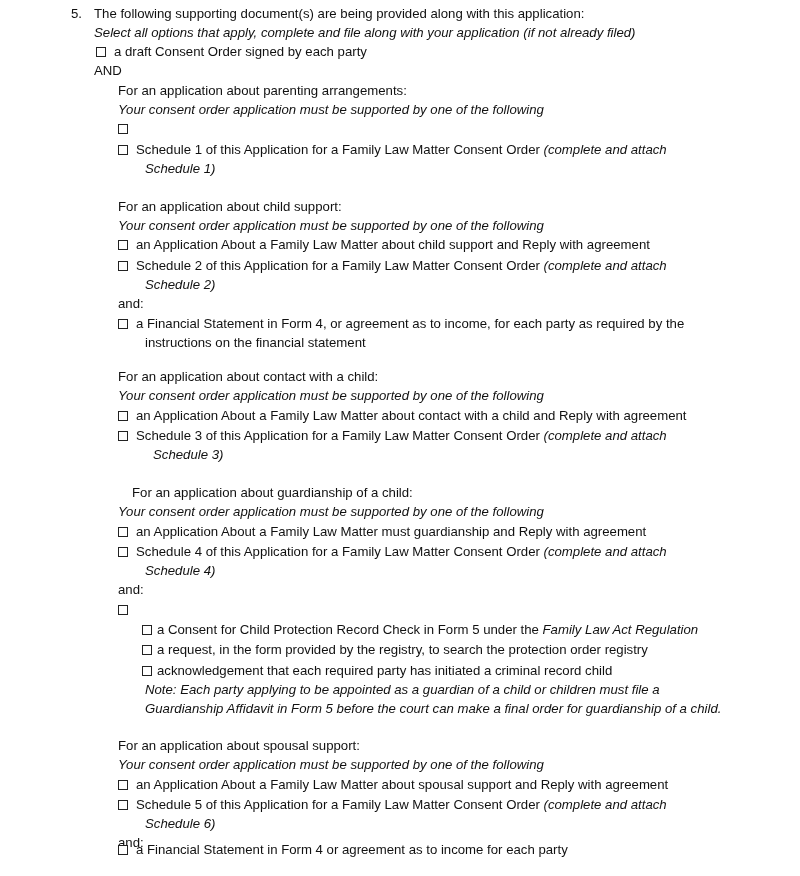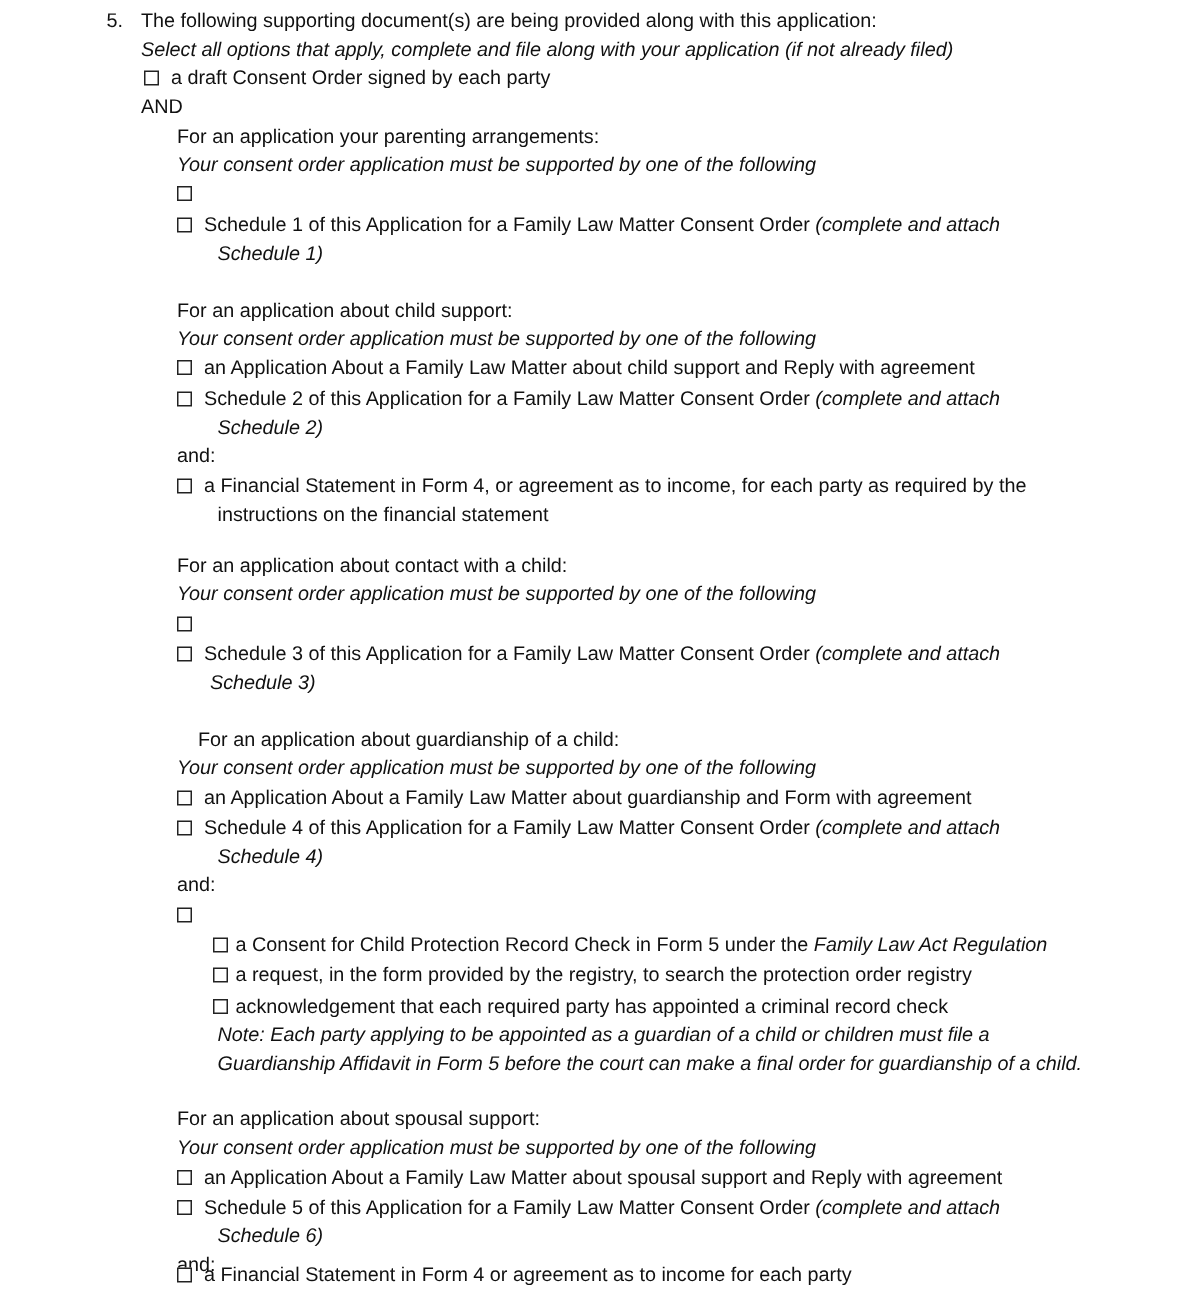--- a/index.html
+++ b/index.html
@@ -25,21 +25,21 @@
 <div>
 
   <div class="line" style="top:5px;left:71px">5.</div>
   <div class="line" style="top:5px;left:94px">The following supporting document(s) are being provided along with this application:</div>
   <div class="line i" style="top:24px;left:94px">Select all options that apply, complete and file along with your application (if not already filed)</div>
   <div class="line" style="top:43px;left:96px">
     <span class="cb"></span><span>a </span><span class="b">draft Consent Order</span><span> signed by each party</span>
   </div>
   <div class="line b" style="top:62px;left:94px">AND</div>
 
-  <div class="line b" style="top:82px;left:118px">For an application your parenting arrangements:</div>
+  <div class="line b" style="top:82px;left:118px">For an application about parenting arrangements:</div>
   <div class="line i" style="top:101px;left:118px">Your consent order application must be supported by one of the following</div>
   <div class="line" style="top:120px;left:118px">
     <span class="cb"></span>
   </div>
   <div class="line" style="top:141px;left:118px">
     <span class="cb"></span><span>Schedule 1 of this Application for a Family Law Matter Consent Order </span><span class="i">(complete and attach</span>
   </div>
   <div class="line i" style="top:160px;left:145px">Schedule 1)</div>
 
   <div class="line b" style="top:198px;left:118px">For an application about child support:</div>
@@ -53,48 +53,48 @@
   <div class="line i" style="top:276px;left:145px">Schedule 2)</div>
   <div class="line b" style="top:295px;left:118px">and:</div>
   <div class="line" style="top:315px;left:118px">
     <span class="cb"></span><span>a Financial Statement in Form 4, or agreement as to income, for each party as required by the</span>
   </div>
   <div class="line" style="top:334px;left:145px">instructions on the financial statement</div>
 
   <div class="line b" style="top:368px;left:118px">For an application about contact with a child:</div>
   <div class="line i" style="top:387px;left:118px">Your consent order application must be supported by one of the following</div>
   <div class="line" style="top:407px;left:118px">
-    <span class="cb"></span>
+    <span class="cb"></span><span>an Application About a Family Law Matter about contact with a child and Reply with agreement</span>
   </div>
   <div class="line" style="top:427px;left:118px">
     <span class="cb"></span><span>Schedule 3 of this Application for a Family Law Matter Consent Order </span><span class="i">(complete and attach</span>
   </div>
-  <div class="line i" style="top:446px;left:140px">Schedule 3)</div>
+  <div class="line i" style="top:446px;left:153px">Schedule 3)</div>
 
   <div class="line b" style="top:484px;left:132px">For an application about guardianship of a child:</div>
   <div class="line i" style="top:503px;left:118px">Your consent order application must be supported by one of the following</div>
   <div class="line" style="top:523px;left:118px">
-    <span class="cb"></span><span>an Application About a Family Law Matter about guardianship and Form with agreement</span>
+    <span class="cb"></span><span>an Application About a Family Law Matter must guardianship and Reply with agreement</span>
   </div>
   <div class="line" style="top:543px;left:118px">
     <span class="cb"></span><span>Schedule 4 of this Application for a Family Law Matter Consent Order </span><span class="i">(complete and attach</span>
   </div>
   <div class="line i" style="top:562px;left:145px">Schedule 4)</div>
   <div class="line b" style="top:581px;left:118px">and:</div>
   <div class="line" style="top:601px;left:118px">
     <span class="cb"></span>
   </div>
   <div class="line" style="top:621px;left:142px">
     <span class="cb small"></span><span>a Consent for Child Protection Record Check in Form 5 under the </span><span class="i">Family Law Act Regulation</span>
   </div>
   <div class="line" style="top:641px;left:142px">
     <span class="cb small"></span><span>a request, in the form provided by the registry, to search the protection order registry</span>
   </div>
   <div class="line" style="top:662px;left:142px">
-    <span class="cb small"></span><span>acknowledgement that each required party has appointed a criminal record check</span>
+    <span class="cb small"></span><span>acknowledgement that each required party has initiated a criminal record child</span>
   </div>
   <div class="line i" style="top:681px;left:145px">Note: Each party applying to be appointed as a guardian of a child or children must file a</div>
   <div class="line i" style="top:700px;left:145px">Guardianship Affidavit in Form 5 before the court can make a final order for guardianship of a child.</div>
 
   <div class="line b" style="top:737px;left:118px">For an application about spousal support:</div>
   <div class="line i" style="top:756px;left:118px">Your consent order application must be supported by one of the following</div>
   <div class="line" style="top:776px;left:118px">
     <span class="cb"></span><span>an Application About a Family Law Matter about spousal support and Reply with agreement</span>
   </div>
   <div class="line" style="top:796px;left:118px">

